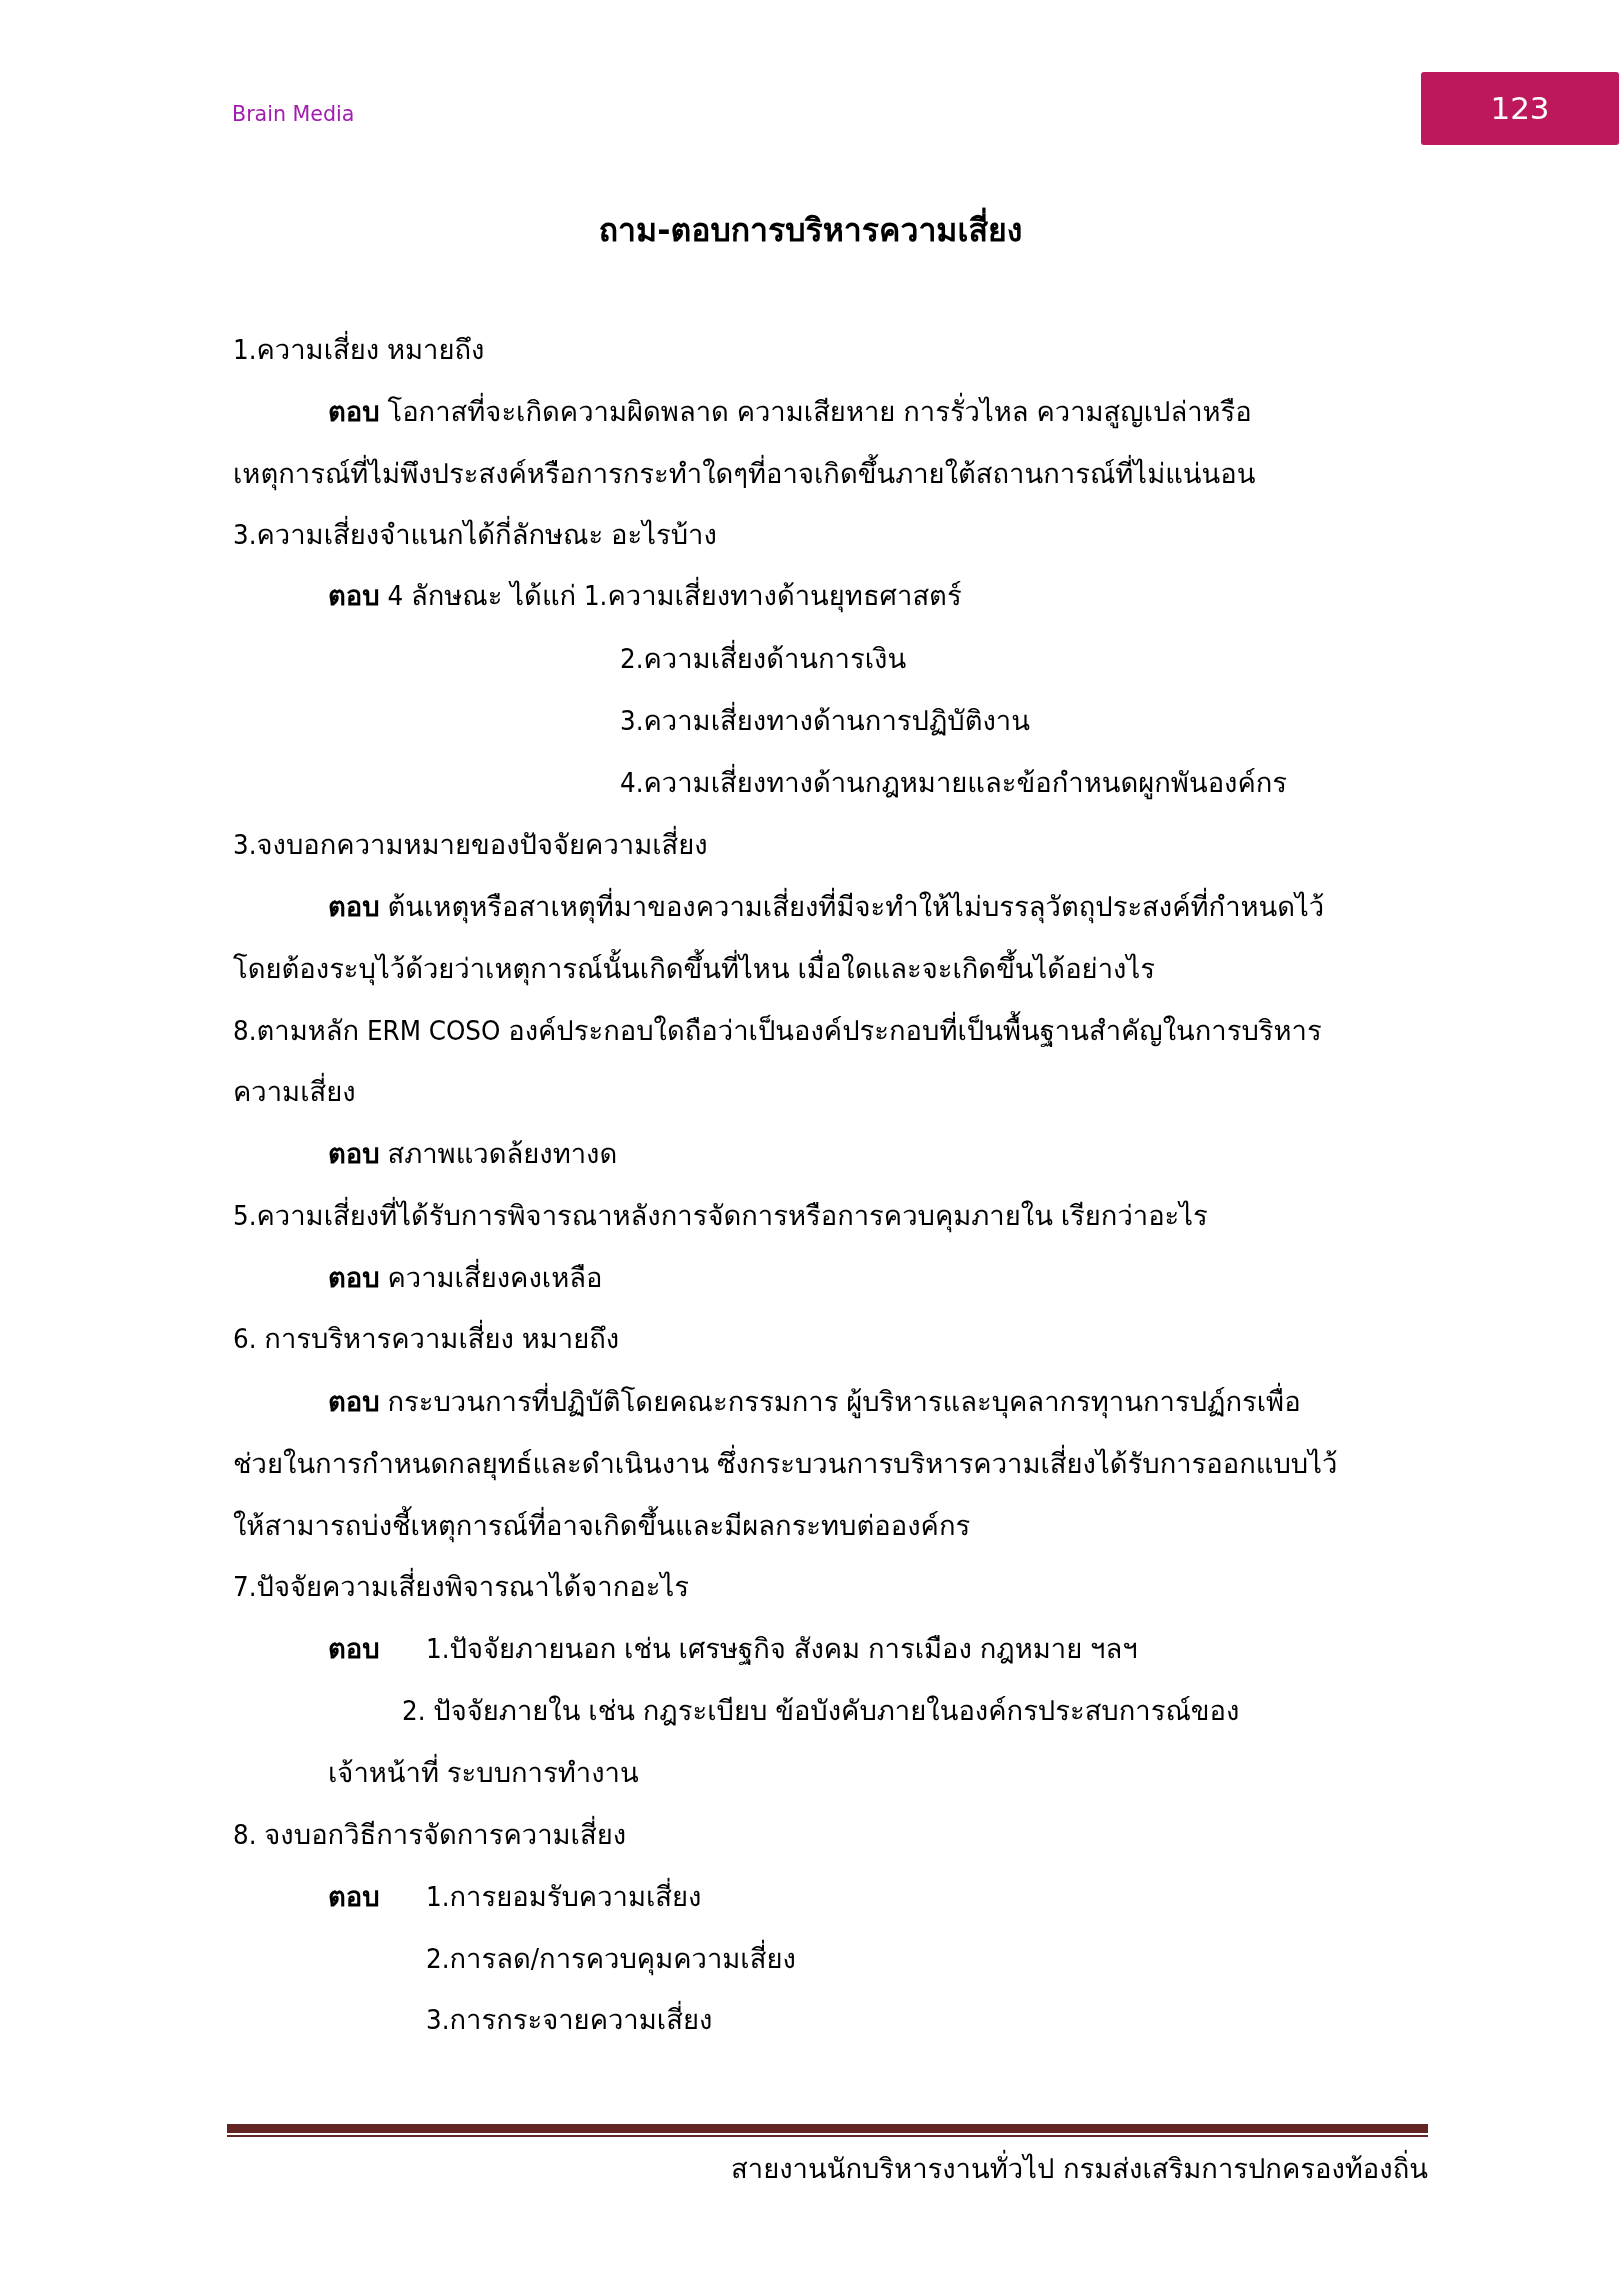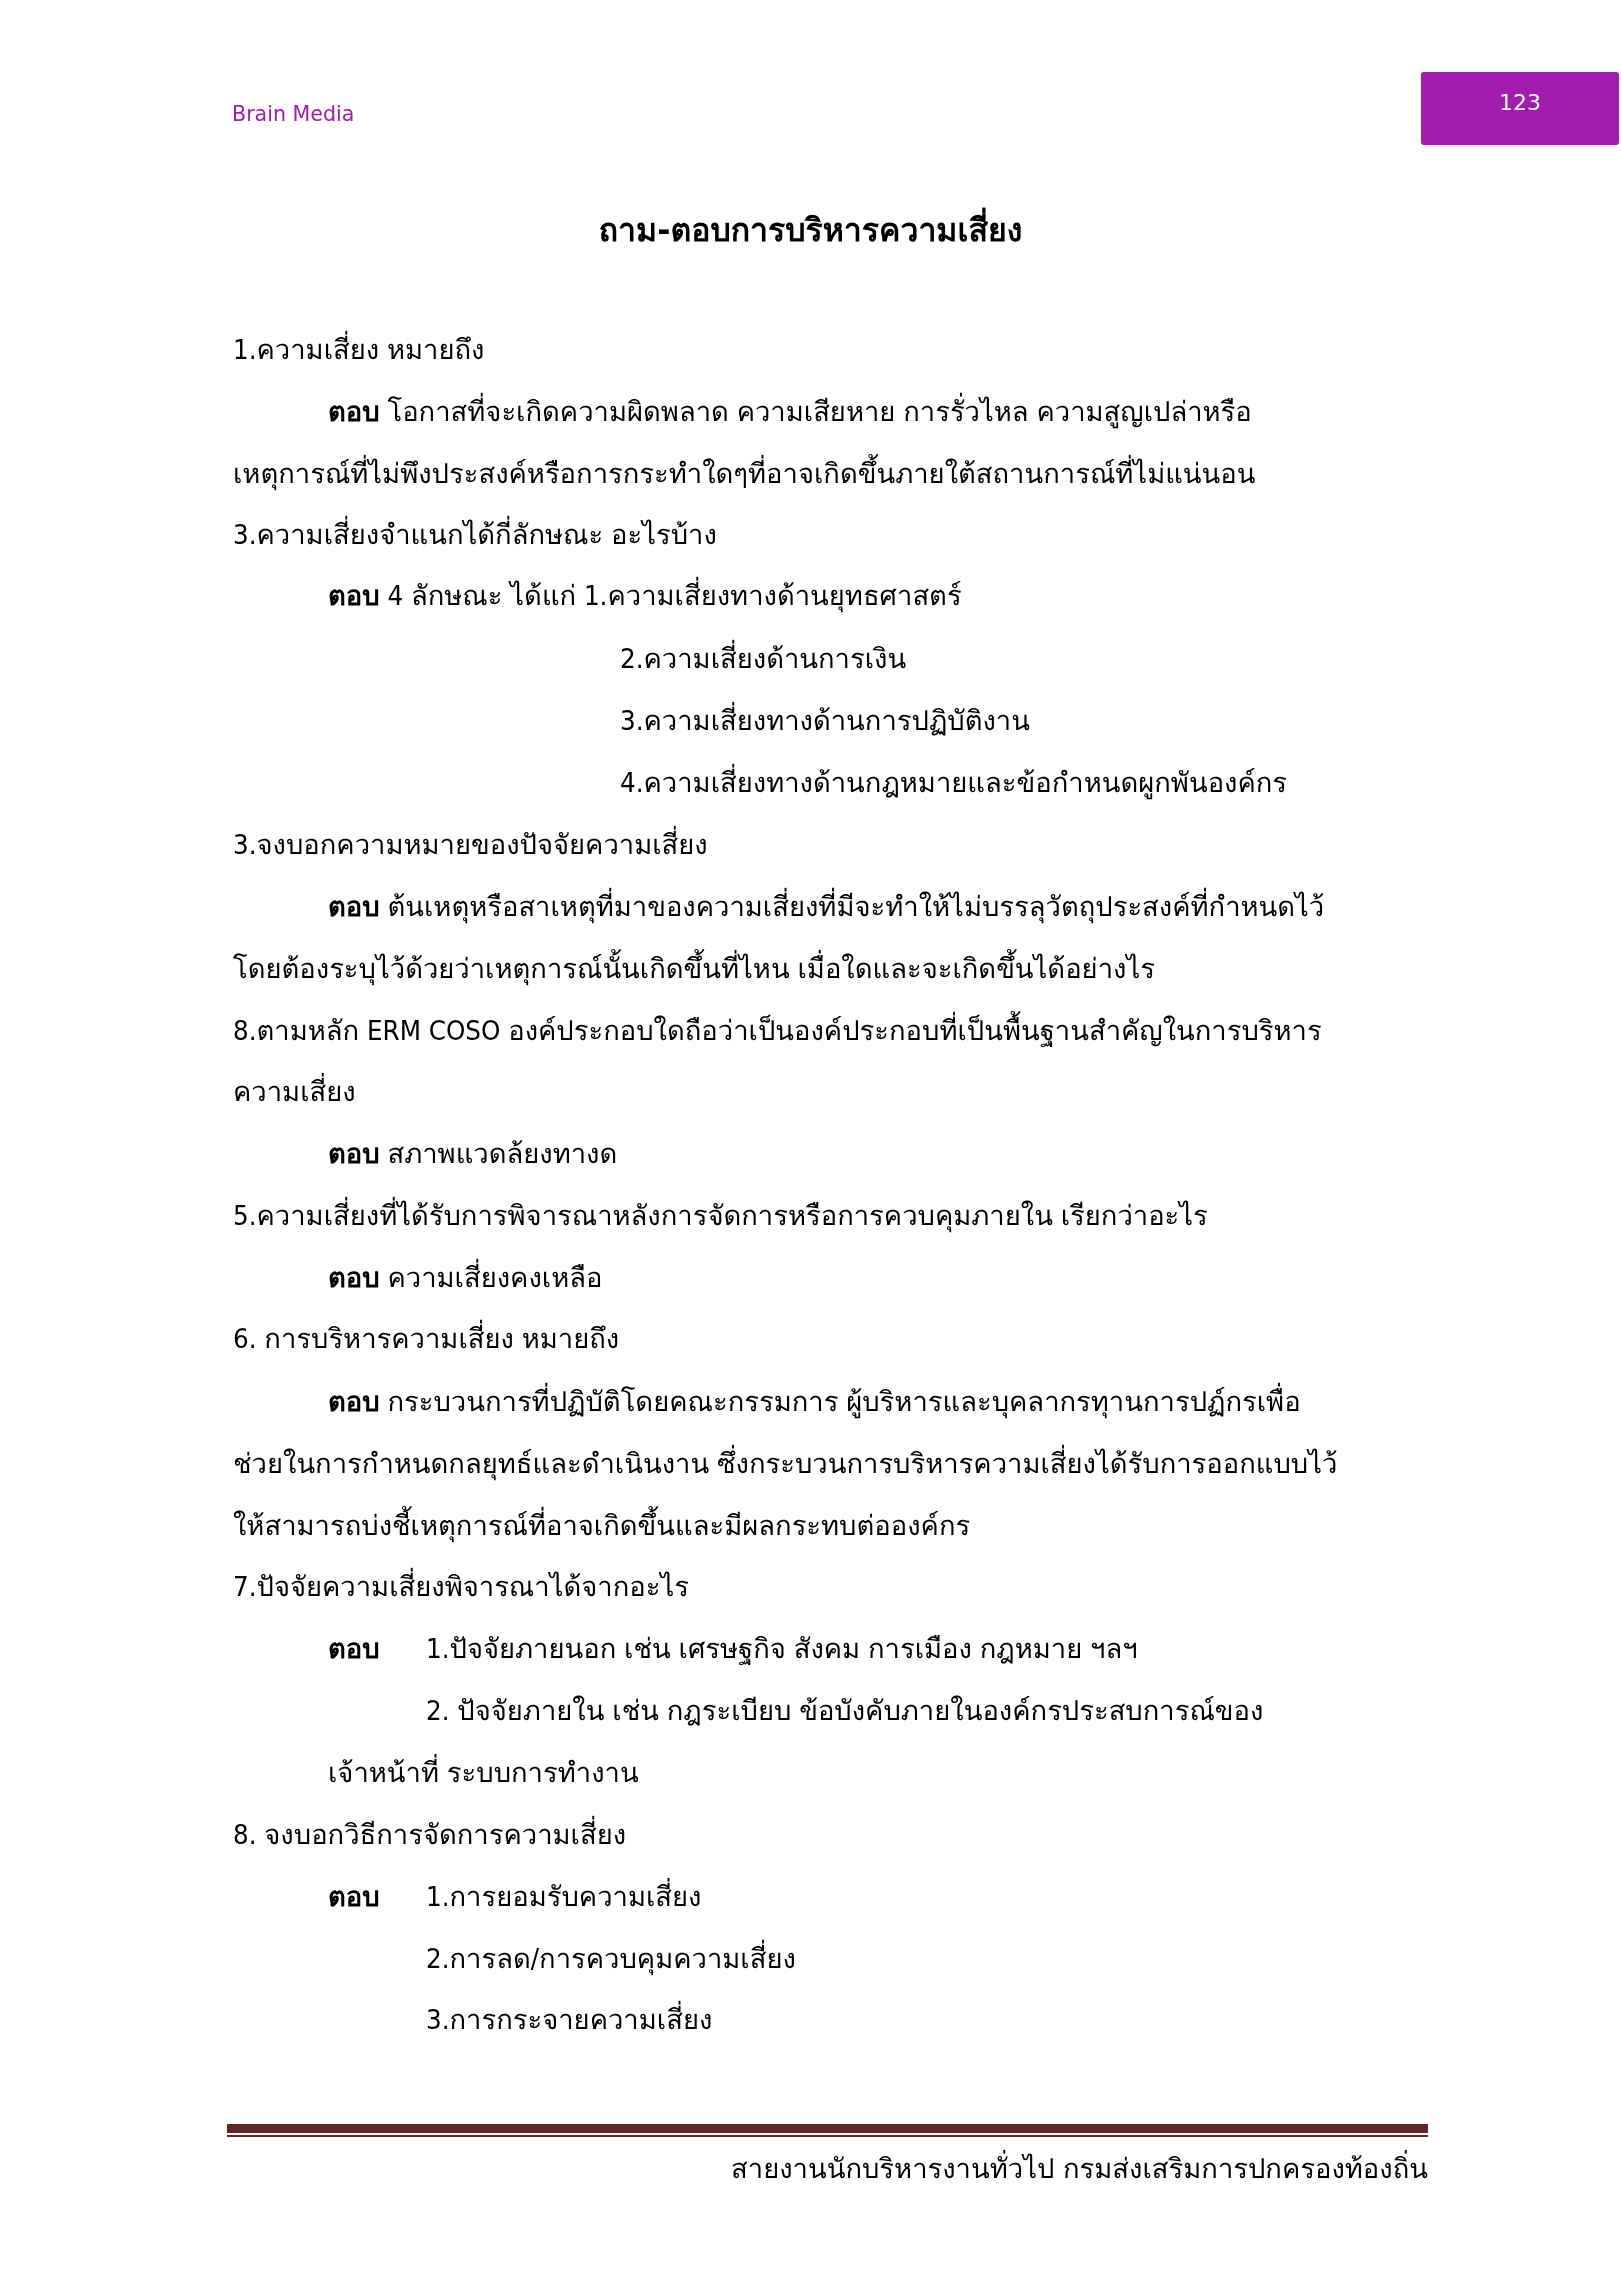--- a/index.html
+++ b/index.html
@@ -1,21 +1,21 @@
 <!DOCTYPE html>
 <html><head>
   <meta charset="utf-8">
   <style>
     html, body { margin: 0; padding: 0; background: #ffffff; }
     body { width: 1621px; height: 2293px; position: relative; overflow: hidden;
            font-family: "DejaVu Sans", "Liberation Sans", sans-serif; color: #000; }
     .header-brand { position: absolute; left: 232px; top: 102px; font-size: 20.6px;
                     font-family: "DejaVu Sans", sans-serif; color: #a21caf; }
     .page-badge { position: absolute; left: 1421px; top: 72px; width: 198px; height: 73px;
-                  background: #a21caf; border-radius: 2.9px; color: #fff; font-size: 22px;
+                  background: #be185d; border-radius: 2.9px; color: #fff; font-size: 31px;
                   display: flex; align-items: flex-start; justify-content: center;
                   padding-top: 17.6px; box-sizing: border-box; font-family: "DejaVu Sans", sans-serif; }
     .title { position: absolute; left: 0; width: 1621px; top: 204px; text-align: center;
              font-size: 32px; font-weight: bold; font-family: "DejaVu Sans", sans-serif; }
     .line { position: absolute; font-size: 27.4px; line-height: 39px; white-space: nowrap;
             font-family: "DejaVu Sans Condensed", "DejaVu Sans", sans-serif;
             transform-origin: left center; }
     .ans-label { font-weight: bold; }
     .footer-rule-thick { position: absolute; left: 227px; top: 2124px; width: 1201px; height: 8.8px; background: #632523; }
     .footer-rule-thin  { position: absolute; left: 227px; top: 2135px; width: 1201px; height: 2px; background: #632523; }
@@ -52,21 +52,21 @@
 <div class="line" style="left:328px; top:1258px;"><span class="ans-label">ตอบ</span><span> ความเสี่ยงคงเหลือ</span></div>
 
 <div class="line" style="left:233px; top:1319px;"><span>6. การบริหารความเสี่ยง หมายถึง</span></div>
 <div class="line" style="left:328px; top:1382px;"><span class="ans-label">ตอบ</span><span> กระบวนการที่ปฏิบัติโดยคณะกรรมการ ผู้บริหารและบุคลากรทุานการปฏ์กรเพื่อ</span></div>
 <div class="line" style="left:233px; top:1444px;"><span>ช่วยในการกำหนดกลยุทธ์และดำเนินงาน ซึ่งกระบวนการบริหารความเสี่ยงได้รับการออกแบบไว้</span></div>
 <div class="line" style="left:233px; top:1506px;"><span>ให้สามารถบ่งชี้เหตุการณ์ที่อาจเกิดขึ้นและมีผลกระทบต่อองค์กร</span></div>
 
 <div class="line" style="left:233px; top:1567px;"><span>7.ปัจจัยความเสี่ยงพิจารณาได้จากอะไร</span></div>
 <div class="line" style="left:328px; top:1629px;"><span class="ans-label">ตอบ</span></div>
 <div class="line" style="left:426px; top:1629px;"><span>1.ปัจจัยภายนอก เช่น เศรษฐกิจ สังคม การเมือง กฎหมาย ฯลฯ</span></div>
-<div class="line" style="left:426px; top:1691px;"><span>2. ปัจจัยภายใน เช่น กฎระเบียบ ข้อบังคับภายในองค์กรประสบการณ์ของ</span></div>
+<div class="line" style="left:402px; top:1691px;"><span>2. ปัจจัยภายใน เช่น กฎระเบียบ ข้อบังคับภายในองค์กรประสบการณ์ของ</span></div>
 <div class="line" style="left:328px; top:1753px;"><span>เจ้าหน้าที่ ระบบการทำงาน</span></div>
 
 <div class="line" style="left:233px; top:1815px;"><span>8. จงบอกวิธีการจัดการความเสี่ยง</span></div>
 <div class="line" style="left:328px; top:1877px;"><span class="ans-label">ตอบ</span></div>
 <div class="line" style="left:426px; top:1877px;"><span>1.การยอมรับความเสี่ยง</span></div>
 <div class="line" style="left:426px; top:1939px;"><span>2.การลด/การควบคุมความเสี่ยง</span></div>
 <div class="line" style="left:426px; top:2000px;"><span>3.การกระจายความเสี่ยง</span></div>
 
 <div class="footer-rule-thick" style="background: rgb(99, 37, 35);"></div>
 <div class="footer-rule-thin" style="background: rgb(99, 37, 35);"></div>

